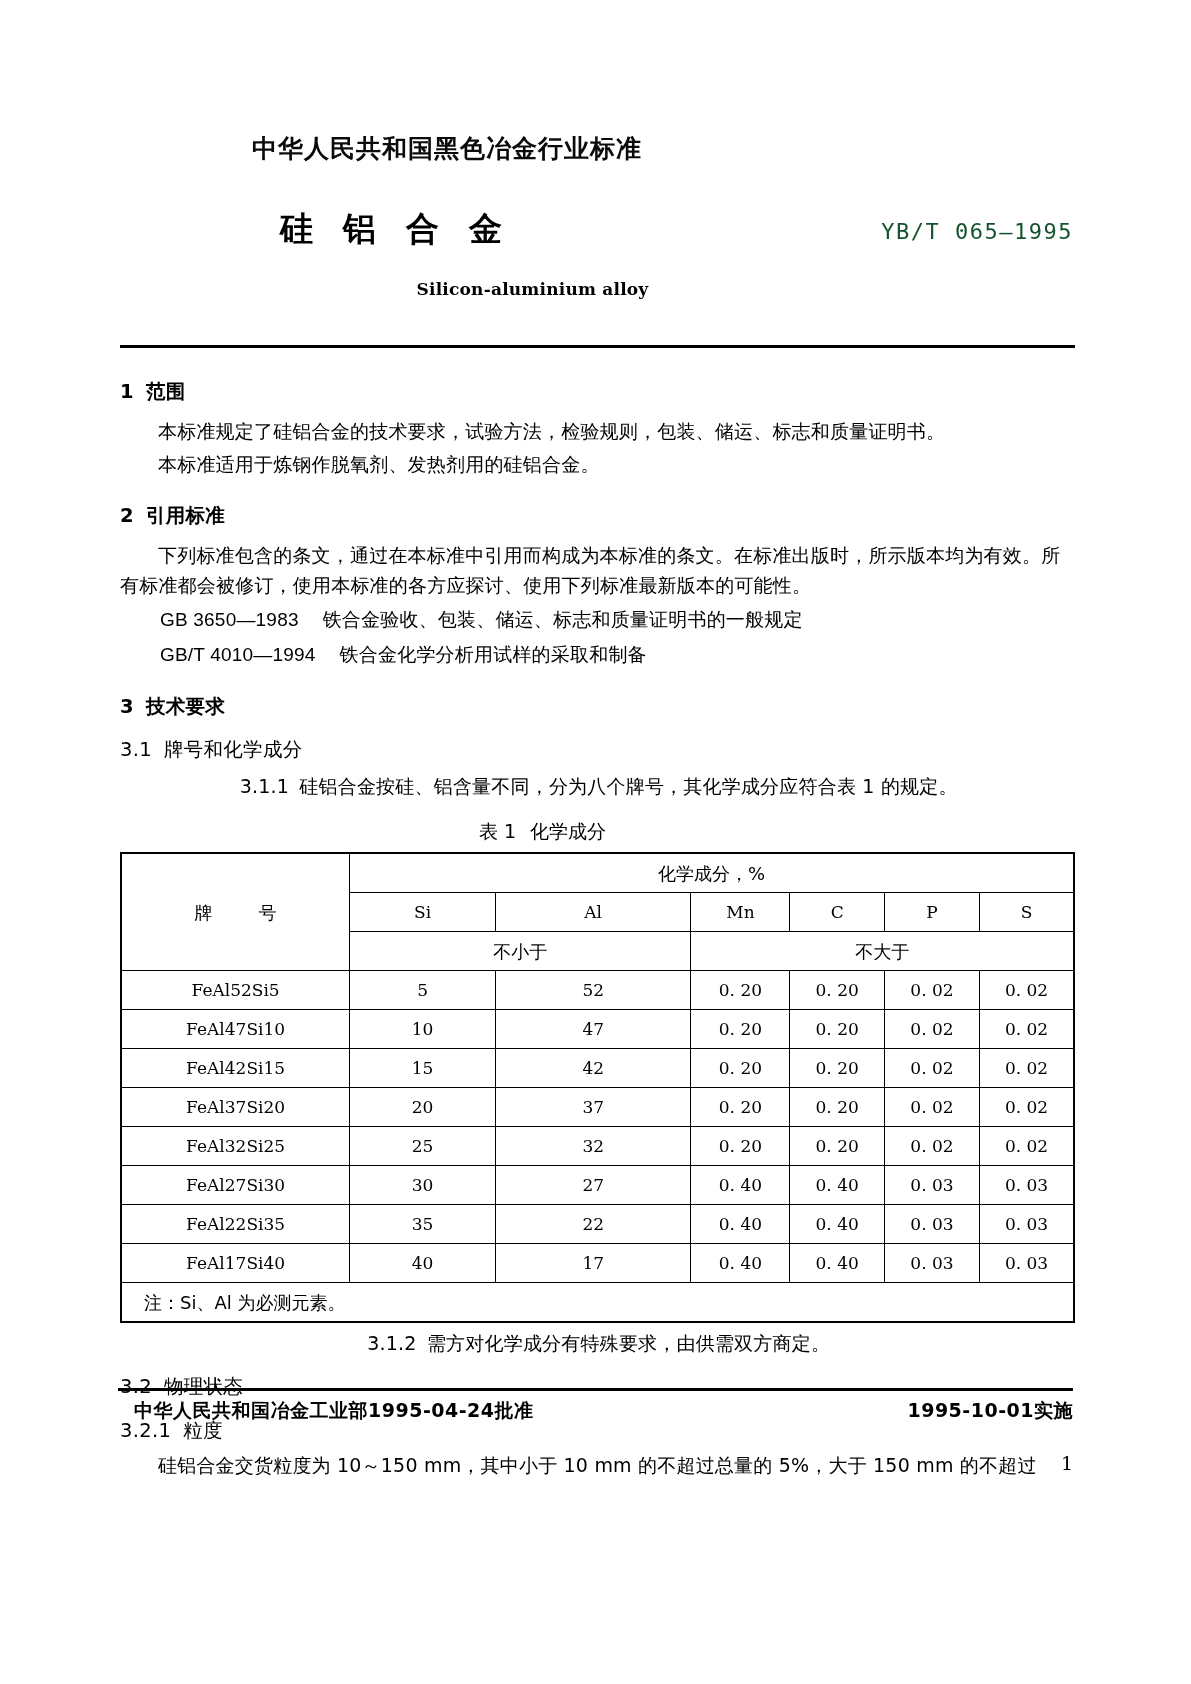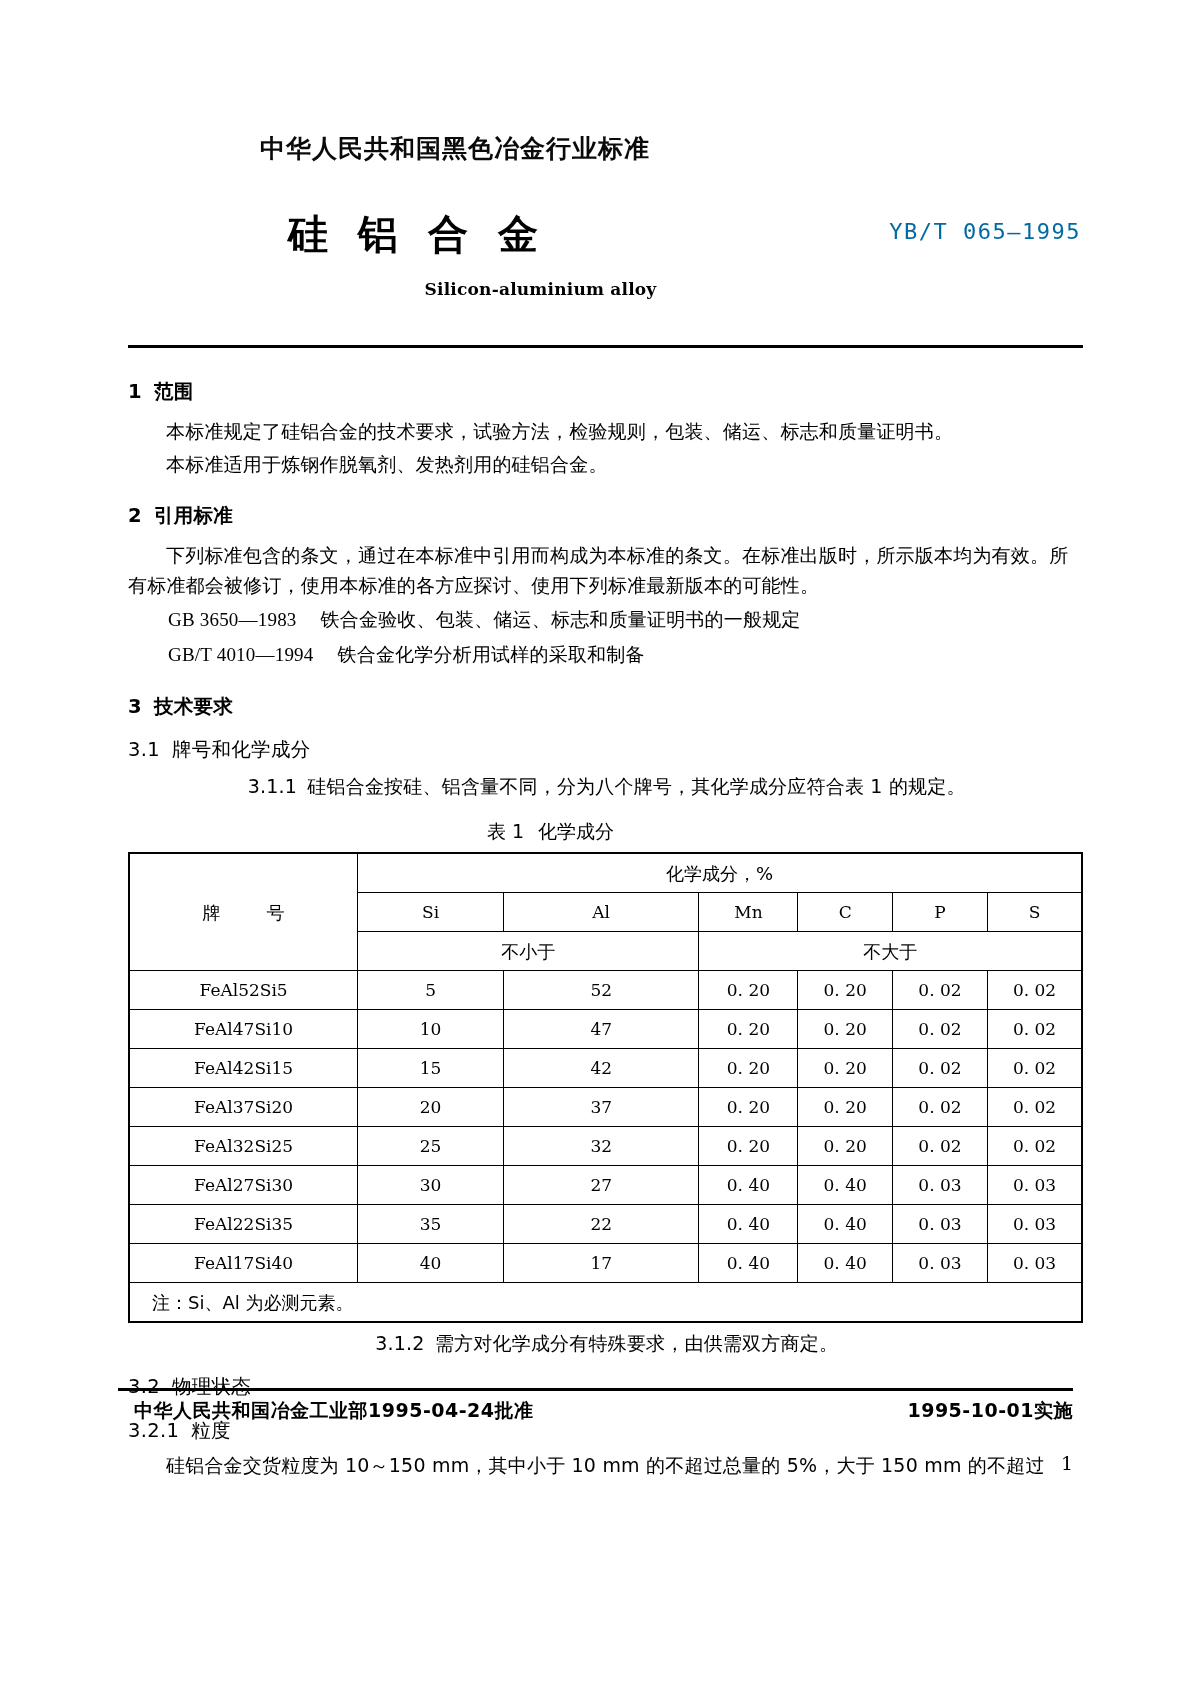--- a/index.html
+++ b/index.html
@@ -16,21 +16,21 @@
     position: relative;
     width: 1191px;
     height: 1684px;
     margin: 0 auto;
     background: #ffffff;
     box-sizing: border-box;
     overflow: hidden;
   }
   .content {
     position: absolute;
-    left: 128px;
+    left: 120px;
     top: 0;
     width: 955px;
   }
 
   
   .masthead {
     padding-top: 132px;
   }
   .masthead-title {
     font-family: "DejaVu Sans", "Liberation Sans", sans-serif;
@@ -40,35 +40,35 @@
     color: #0a0a0a;
     margin-left: 132px;
   }
   .title-row {
     position: relative;
     margin-top: 42px;
     height: 46px;
   }
   .doc-title {
     font-weight: bold;
-    font-size: 40px;
+    font-size: 33px;
     letter-spacing: 30px;
     margin-left: 160px;
     color: #000;
     display: inline-block;
   }
   .doc-code {
     position: absolute;
     right: 2px;
     top: 12px;
     font-family: "DejaVu Sans Mono", "Liberation Mono", monospace;
     font-size: 22px;
     letter-spacing: 1.5px;
     font-weight: normal;
-    color: #0369a1;
+    color: #14532d;
   }
   .doc-subtitle {
     text-align: center;
     font-family: "DejaVu Serif", "Liberation Serif", serif;
     font-weight: bold;
     font-size: 17px;
     margin-top: 26px;
     margin-right: 130px;
     letter-spacing: 0.2px;
   }
@@ -101,21 +101,21 @@
   .para {
     text-indent: 2em;
     margin: 3px 0;
     letter-spacing: 0.2px;
   }
   .ref-line {
     margin: 3px 0 3px 40px;
     letter-spacing: 0.2px;
   }
   .ref-line .code {
-    font-family: Liberation Serif, serif;
+    font-family: Liberation Sans, sans-serif;
     margin-right: 24px;
     margin-top: 48px;
   }
   .clause {
     margin: 5px 0;
     letter-spacing: 0.2px;
     text-align: center;
   }
   .clause .num {
     display: inline-block;

